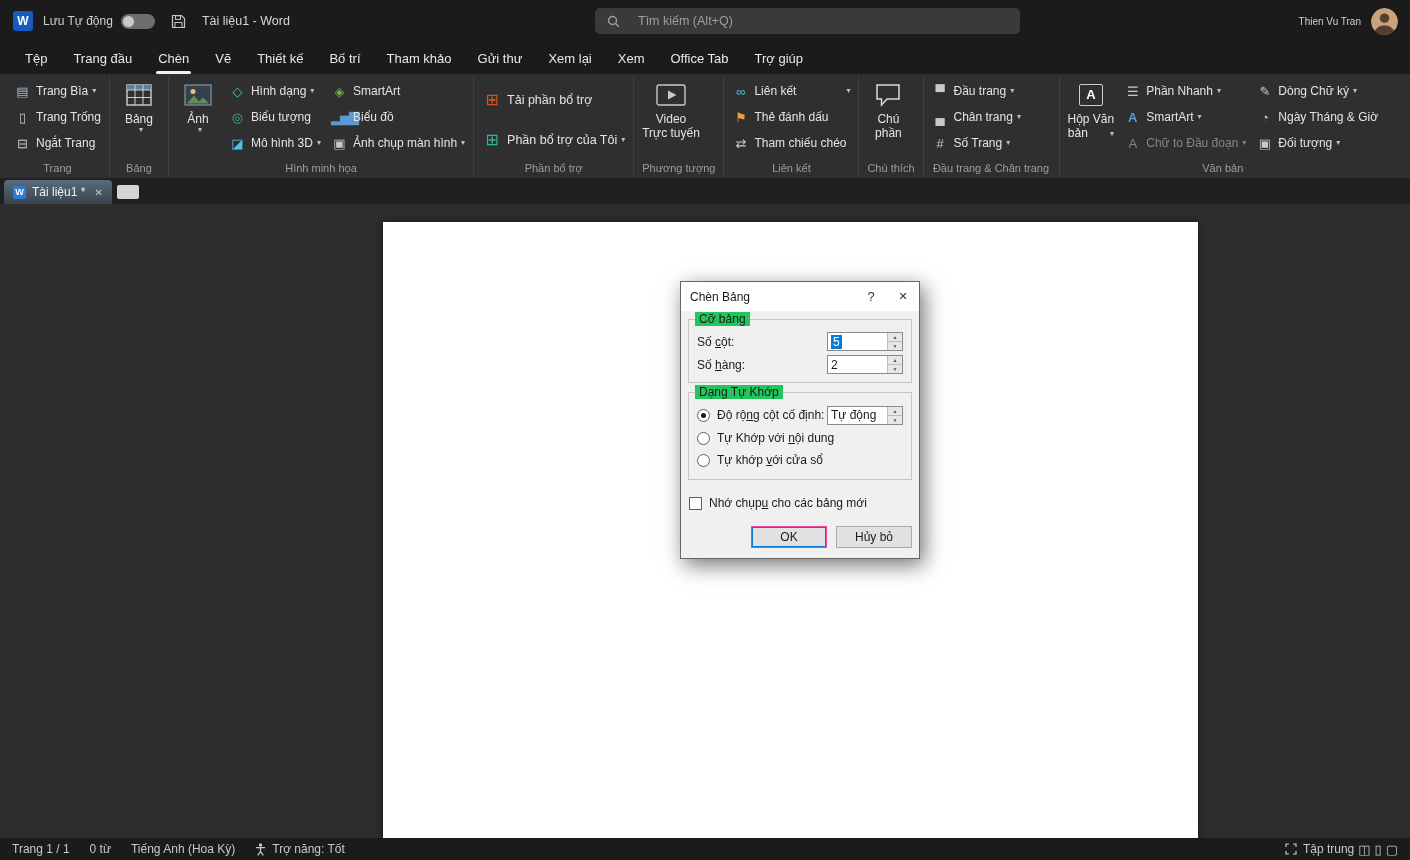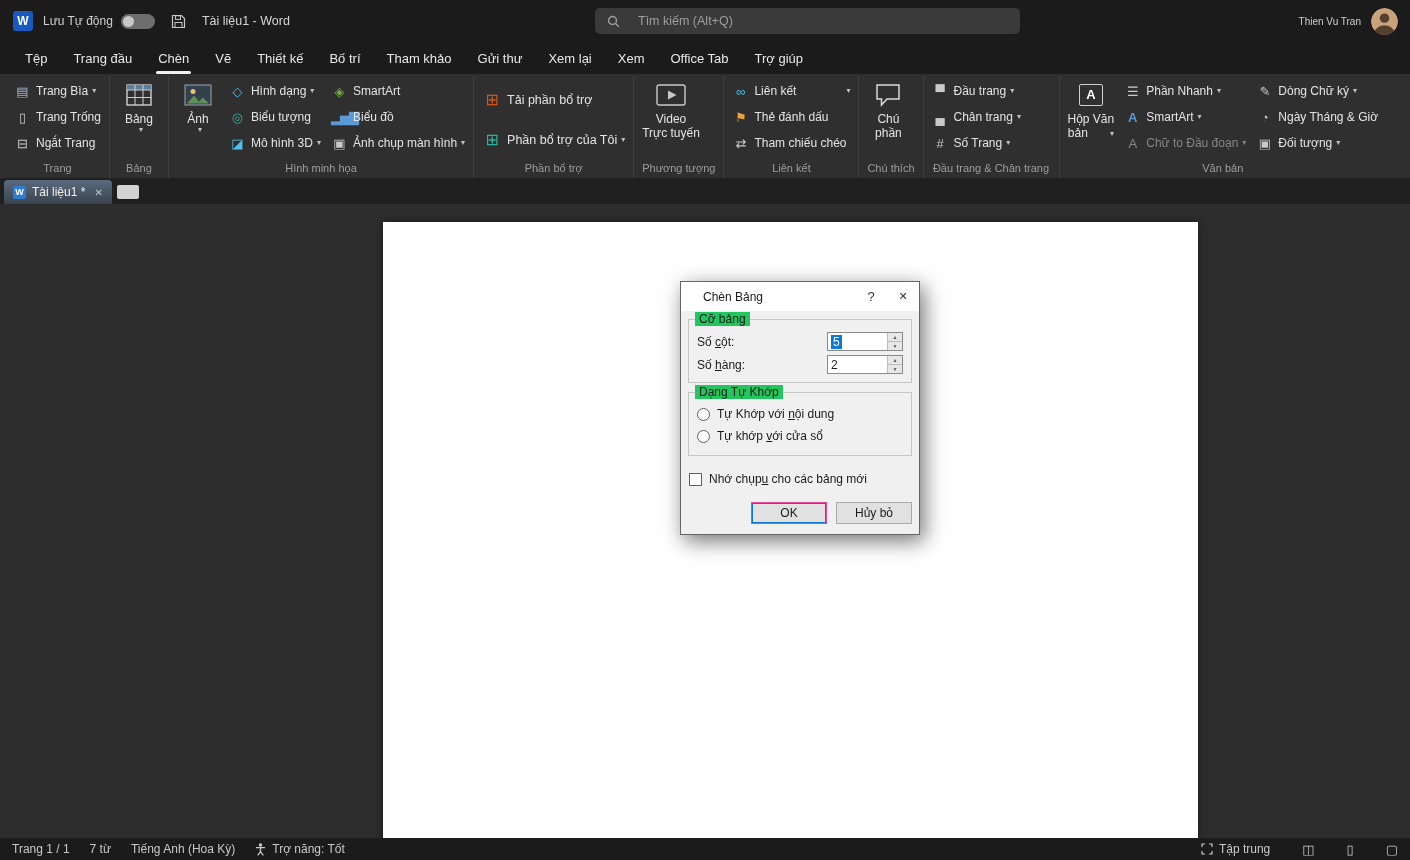--- a/index.html
+++ b/index.html
@@ -62,21 +62,21 @@
   .new-tab-stub{width:22px;height:14px;background:#d3d3d3;border-radius:2px;margin:0 0 5px 5px}
 
   
   .docarea{position:relative;height:634px;background:#2d2d2d}
   .page{position:absolute;left:383px;top:18px;width:815px;height:616px;background:#ffffff;box-shadow:0 0 8px rgba(0,0,0,.45)}
 
   
   .dialog{position:absolute;left:680px;top:281px;width:240px;background:#f0f0f0;border:1px solid #656565;
           box-shadow:4px 6px 20px rgba(0,0,0,.55);color:#1a1a1a;z-index:40}
   .dlg-title{height:29px;background:#fff;display:flex;align-items:center}
-  .dlg-title-text{flex:1;padding-left:22px;font-size:12px}
+  .dlg-title-text{flex:1;padding-left:9px;font-size:12px}
   .dlg-btn{width:32px;height:29px;display:flex;align-items:center;justify-content:center;color:#333}
   .dlg-help{font-size:13px}
   .dlg-close{font-size:11px}
   .grp{border:1px solid #c6c6c6;margin:8px 7px 0;padding:10px 8px 6px;position:relative}
   .grp2{margin-top:9px;padding-bottom:8px}
   .grp-label{position:absolute;top:-8px;left:6px;background:#22c55e;padding:0 4px;font-size:12px}
   .drow{display:flex;align-items:center;height:23px;font-size:12px}
   .rrow{height:22px}
   .key{text-decoration:underline}
   .spin{margin-left:auto;width:76px;height:19px;background:#fff;border:1px solid #8a8a8a;display:flex;align-items:stretch;flex:none}
@@ -90,21 +90,21 @@
   .checkbox{width:13px;height:13px;border:1px solid #5f5f5f;background:#fff;margin-right:7px;flex:none}
   .chk-row{margin:13px 8px 0 8px;height:20px}
   .dlg-buttons{display:flex;justify-content:flex-end;gap:9px;margin:13px 7px 10px}
   .btn{width:76px;height:22px;background:#e1e1e1;border:1px solid #a9a9a9;display:flex;align-items:center;justify-content:center;font-size:12px}
   .btn.default{border:1px solid #ec4899;box-shadow:inset 0 0 0 1px #0b79d7}
 
   
   .statusbar{position:absolute;bottom:0;left:0;right:0;height:22px;background:#1b1b1b;display:flex;align-items:center;
              font-size:12px;color:#c9c9c9;padding:0 12px}
   .sb-item{margin-right:20px;display:flex;align-items:center;gap:6px;white-space:nowrap}
-  .sb-right{margin-left:auto;display:flex;align-items:center;gap:32px}
+  .sb-right{margin-left:auto;display:flex;align-items:center;gap:4px}
   .sb-view{font-size:13px;color:#c9c9c9;line-height:1}
 </style>
 </head>
 <body>
 
 <div class="titlebar">
   <div class="word-logo">W</div>
   <span class="ts-label">Lưu Tự động</span>
   <div class="toggle">
       <div class="knob"></div>
@@ -427,20 +427,33 @@
           <div class="spin-btns">
             <span class="spin-b">▲</span>
             <span class="spin-b">▼</span>
           </div>
         </div>
       </div>
     </div>
 
     <div class="grp grp2">
       <span class="grp-label">Dạng Tự Khớp</span>
+      <div class="drow" style="height:24px">
+        <span class="radio on"></span>
+        <span class="dlabel"><span>Độ rộ</span><span class="key">n</span><span>g cột cố định:</span></span>
+        <div class="spin">
+          <span class="spin-val">
+              <span>Tự động</span>
+            </span>
+          <div class="spin-btns">
+            <span class="spin-b">▲</span>
+            <span class="spin-b">▼</span>
+          </div>
+        </div>
+      </div>
       <div class="drow rrow">
         <span class="radio"></span>
         <span class="dlabel"><span>Tự Khớp với </span><span class="key">n</span><span>ội dung</span></span>
       </div>
       <div class="drow rrow">
         <span class="radio"></span>
         <span class="dlabel"><span>Tự khớp </span><span class="key">v</span><span>ới cửa sổ</span></span>
       </div>
     </div>
 
@@ -451,21 +464,21 @@
 
     <div class="dlg-buttons">
       <div class="btn default">OK</div>
       <div class="btn">Hủy bỏ</div>
     </div>
   </div>
 </div>
 
 <div class="statusbar">
   <span class="sb-item">Trang 1 / 1</span>
-  <span class="sb-item">7 từ</span>
+  <span class="sb-item">0 từ</span>
   <span class="sb-item">Tiếng Anh (Hoa Kỳ)</span>
   <span class="sb-item">
     <span style="display:flex">
       <svg width="11" height="13" viewBox="0 0 11 13">
           <circle cx="5.5" cy="2" r="1.7" fill="#c9c9c9"></circle>
           <path d="M1 4.7h9M5.5 4.7v4M5.5 8.7L2.7 12.3M5.5 8.7l2.8 3.6" stroke="#c9c9c9" stroke-width="1.3" fill="none"></path>
         </svg>
     </span>
     <span>Trợ năng: Tốt</span>
   </span>

